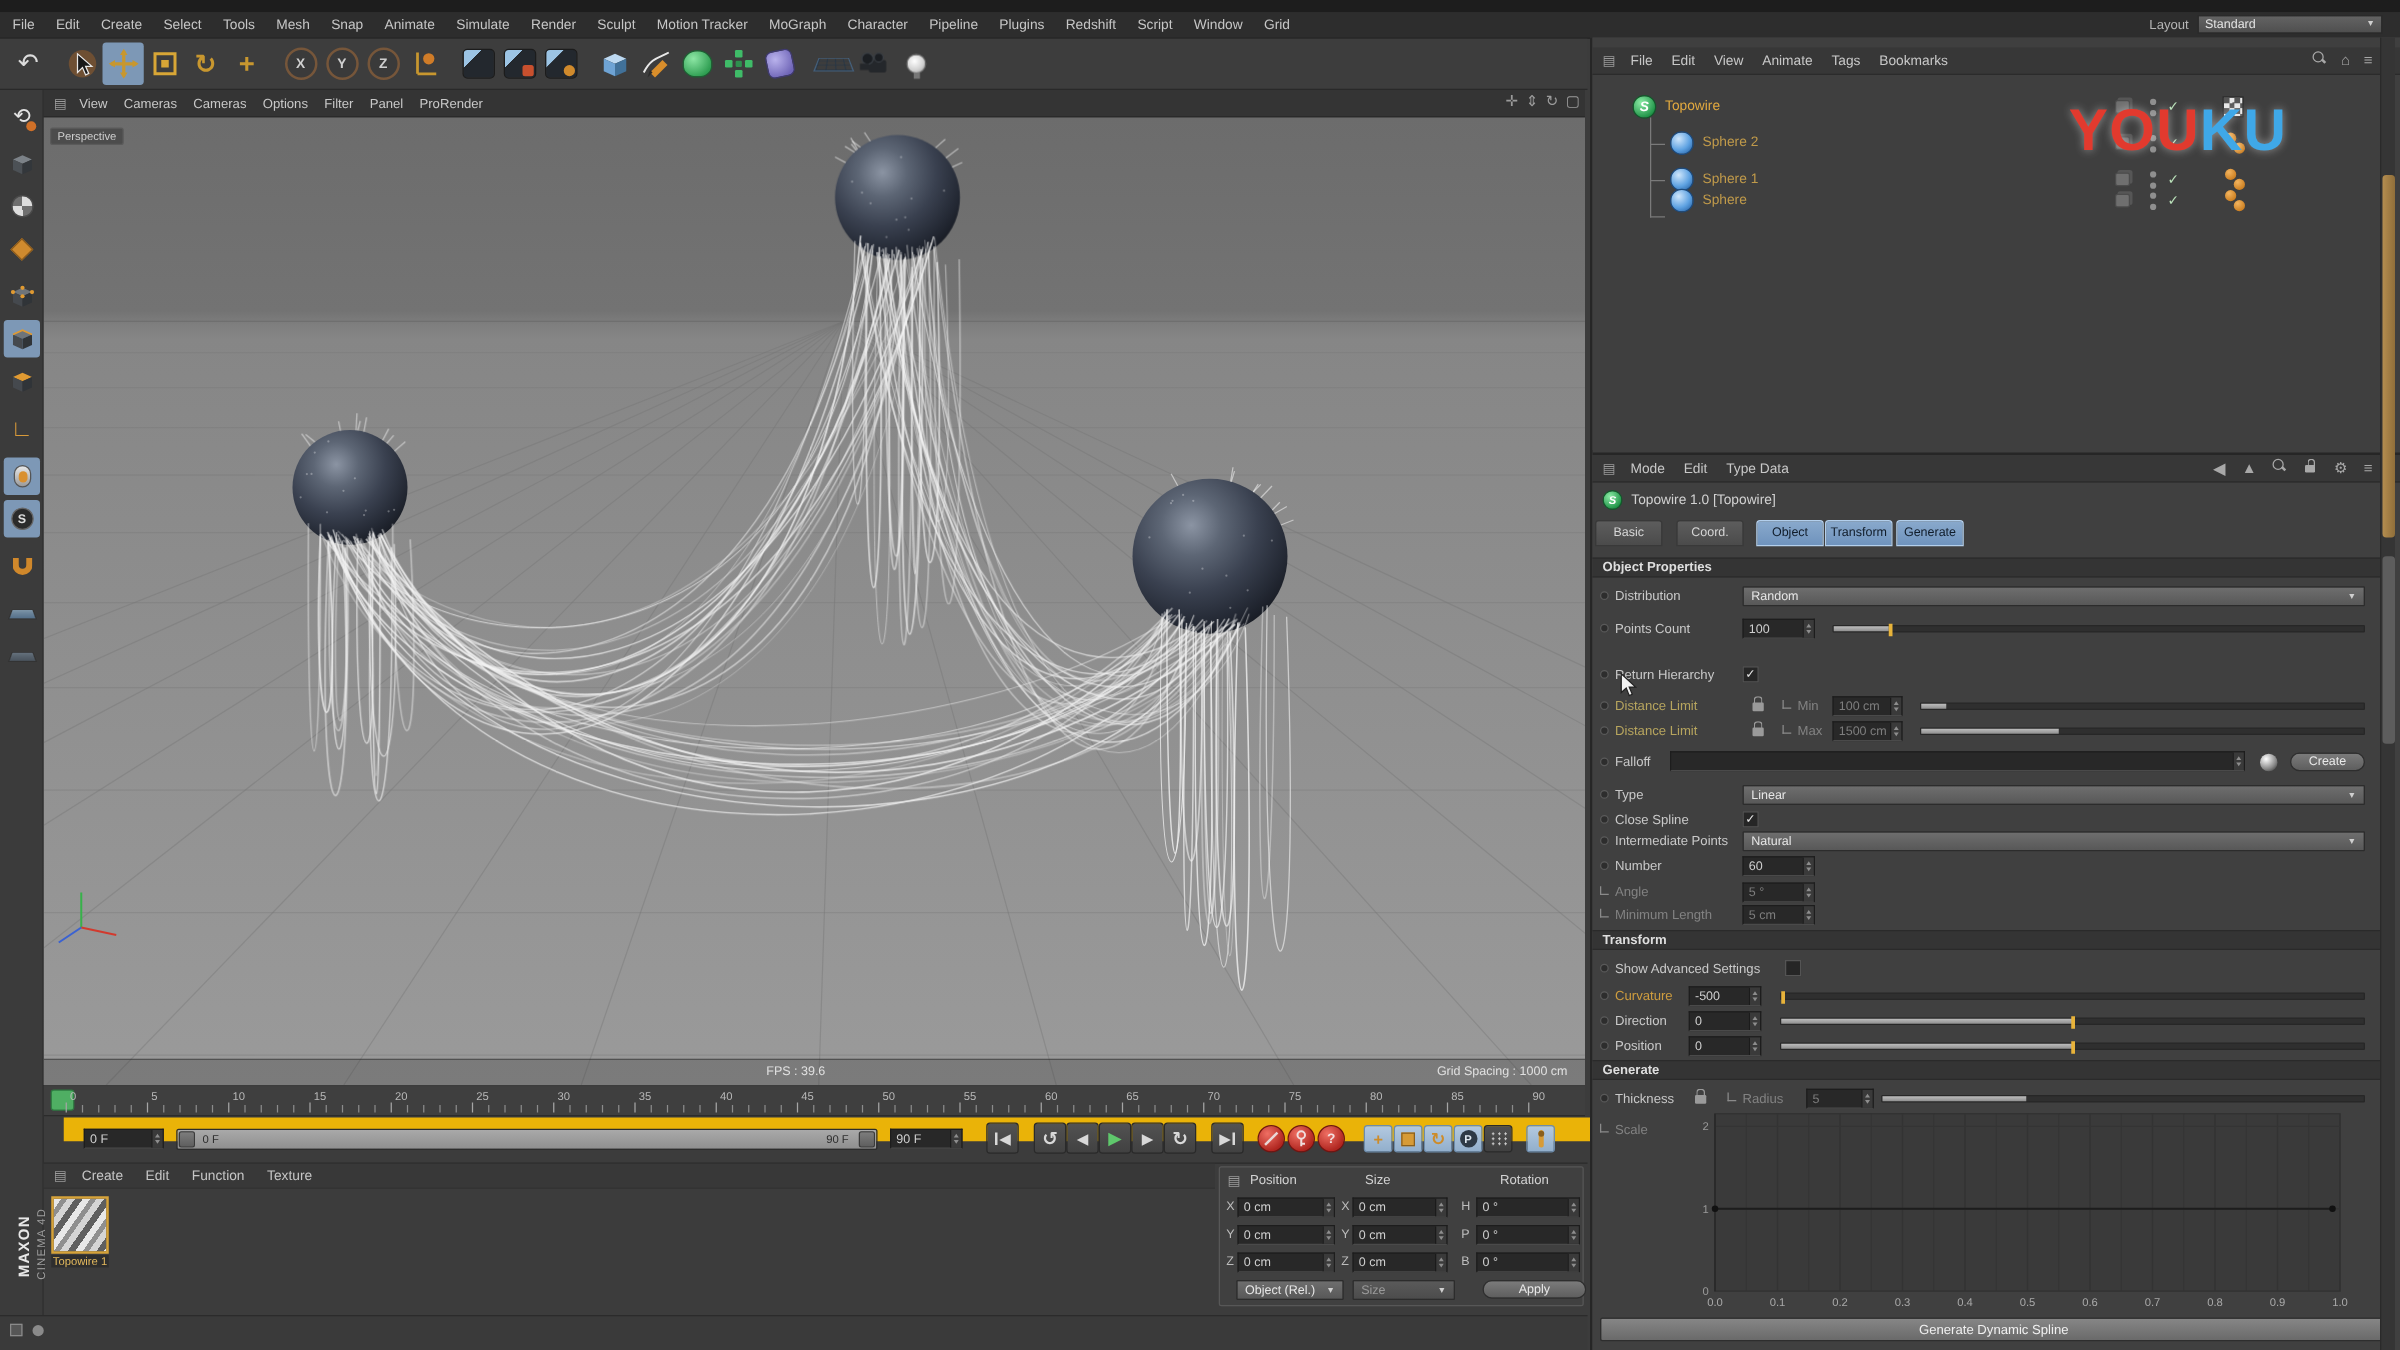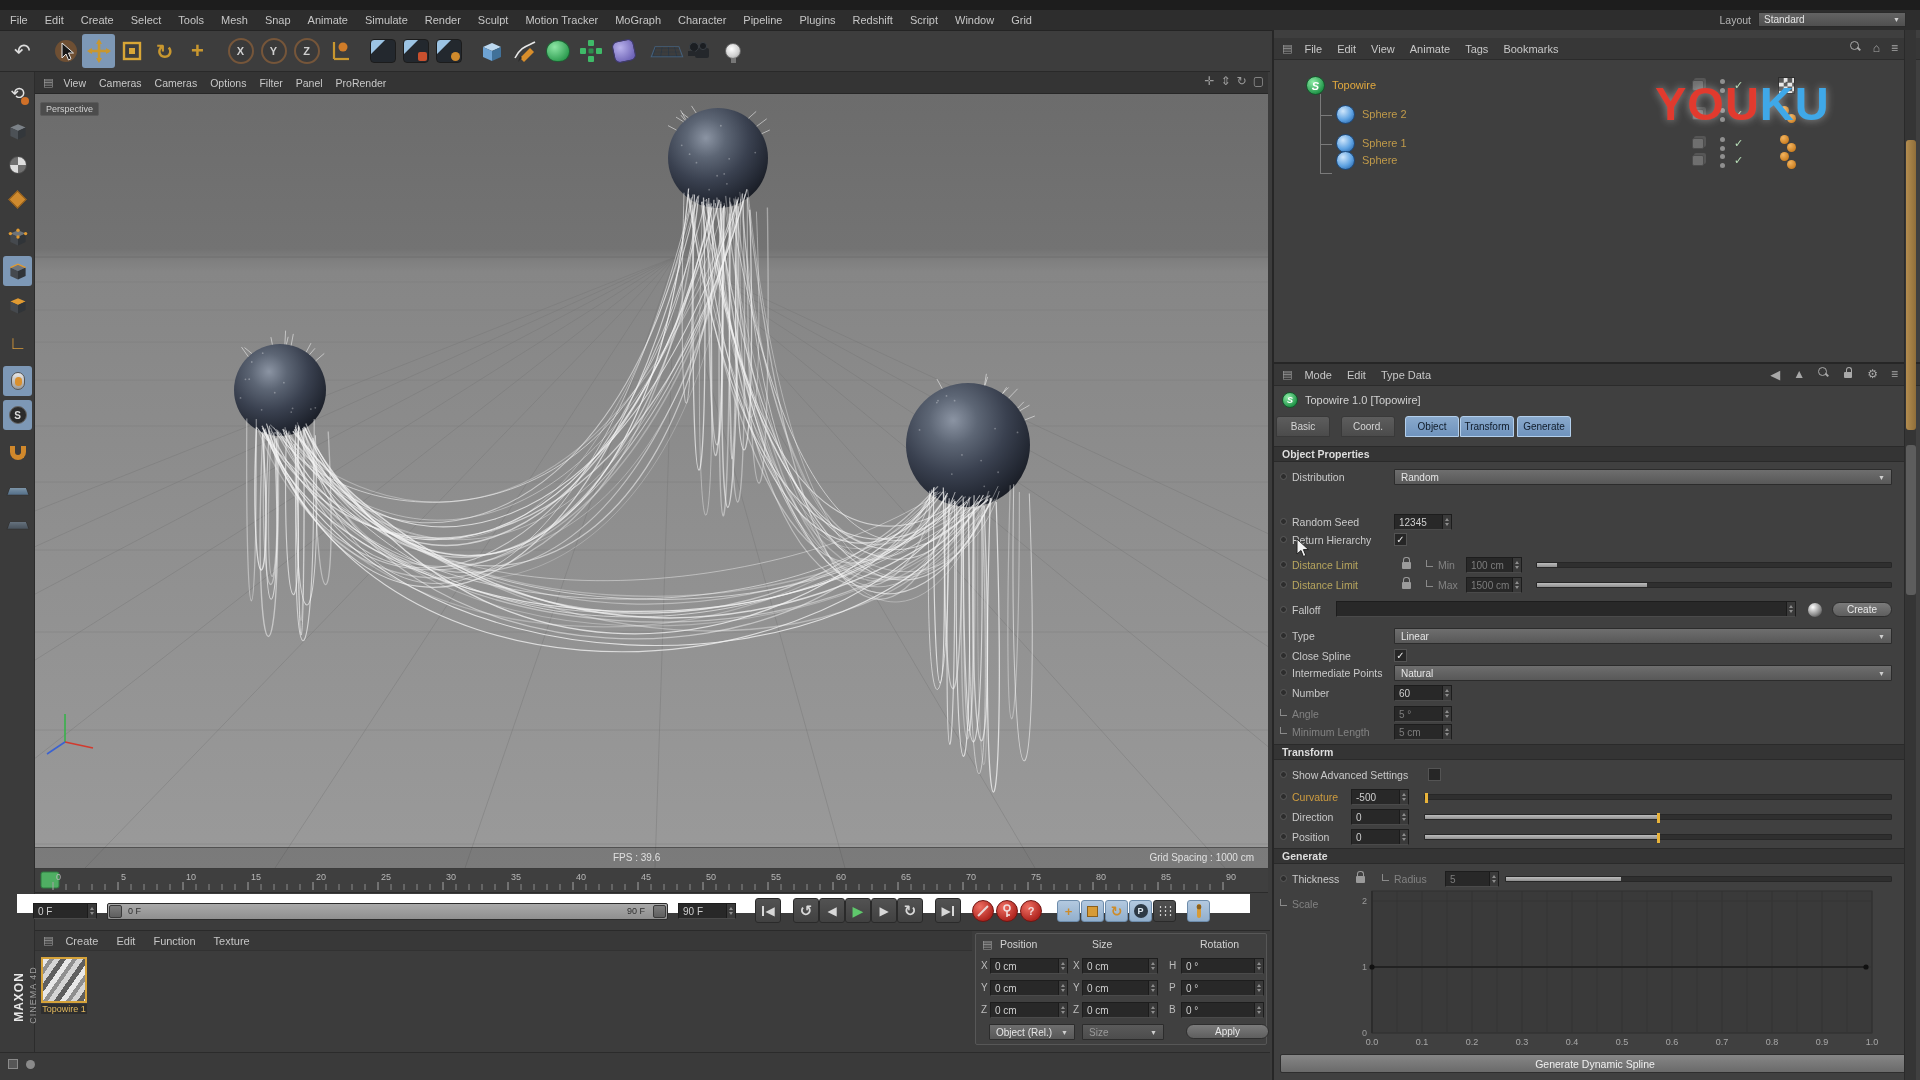--- a/index.html
+++ b/index.html
@@ -41,21 +41,21 @@
   #vp-menu{position:absolute;left:0;top:0;width:100%;height:22px;background:#343434;border-bottom:1px solid #272727;display:flex;align-items:center;padding:0 8px;color:#c8c8c8;}
   #vp-menu .mi{margin-right:13px;font-size:10.5px;}
   #vp-controls{position:absolute;right:4px;top:2px;display:flex;gap:6px;color:#9b9b9b;font-size:12px;}
   #vp-canvas{position:absolute;left:0;top:22px;width:1233px;height:774px;background:linear-gradient(180deg,#6c6c6c 0%,#737373 20%,#7f7f7f 21.5%,#868686 23%,#909090 60%,#9a9a9a 100%);overflow:hidden;}
   #persp-chip{position:absolute;left:5px;top:8px;background:rgba(70,70,70,.85);border:1px solid #5a5a5a;color:#cfcfcf;font-size:9px;padding:1px 5px;border-radius:2px;}
   #vp-bottom{position:absolute;left:0;bottom:0;width:100%;height:21px;background:rgba(52,52,52,.30);border-top:1px solid rgba(40,40,40,.5);color:#e0e0e0;font-size:10px;}
   #fps-label{position:absolute;left:578px;top:4px;}
   #gridspacing-label{position:absolute;right:14px;top:4px;}
   
   #ruler{left:35px;top:869px;width:1233px;height:24px;background:#3f3f3f;border-bottom:1px solid #2b2b2b;}
-  #transport{left:17px;top:894px;width:1233px;height:19px;background:#ffffff;}
+  #transport{left:51px;top:894px;width:1233px;height:19px;background:#eab308;}
   .fld{height:16px;background:#282828;border:1px solid #1d1d1d;border-bottom-color:#4a4a4a;color:#cfcfcf;font-size:10px;display:flex;align-items:center;padding:0 4px;position:relative;}
   .fld .spin{position:absolute;right:0;top:0;bottom:0;width:9px;border-left:1px solid #1b1b1b;background:#3a3a3a;}
   .fld .spin::before,.fld .spin::after{content:"";position:absolute;left:2px;border-left:2.5px solid transparent;border-right:2.5px solid transparent;}
   .fld .spin::before{top:3px;border-bottom:3px solid #8d8d8d;}
   .fld .spin::after{bottom:3px;border-top:3px solid #8d8d8d;}
   #range-slider{position:absolute;left:90px;top:9px;width:561px;height:17px;background:linear-gradient(#a9a9a9,#8f8f8f);border:1px solid #2c2c2c;border-radius:2px;}
   #range-slider .hnd{position:absolute;top:1px;width:13px;height:13px;background:linear-gradient(#7c7c7c,#5f5f5f);border:1px solid #3a3a3a;border-radius:2px;}
   #range-slider .rlab{position:absolute;top:2px;font-size:9px;color:#2e2e2e;}
   .tpbtn{position:absolute;top:4px;width:26px;height:25px;background:linear-gradient(#525252,#414141);border:1px solid #2a2a2a;border-radius:3px;color:#d8d8d8;display:flex;align-items:center;justify-content:center;font-size:12px;}
   .tpbtn .bar{width:2px;height:10px;background:#d8d8d8;margin:0 1px;}
@@ -984,29 +984,33 @@
 
       <div class="arow" style="top:104px;">
         <span class="adot"></span>
           <span class="albl">Distribution</span>
         <div class="drop" style="left:120px;width:498px;">
             <span>Random</span>
             <span class="darr">▼</span>
           </div>
       </div>
 
-
-      <div class="arow" style="top:149px;">
-        <span class="adot"></span>
-          <span class="albl">Random Seed</span>
+      <div class="arow" style="top:130px;">
+        <span class="adot"></span>
+          <span class="albl">Points Count</span>
         <div class="fld afld" style="left:120px;">
-            <span class="fval">12345</span>
-            <span class="spin"></span>
-          </div>
-      </div>
+            <span class="fval">100</span>
+            <span class="spin"></span>
+          </div>
+        <div class="sld" style="left:192px;width:426px;">
+            <div class="fill" style="width:44px;"></div>
+            <div class="mark" style="left:44px;"></div>
+          </div>
+      </div>
+
 
       <div class="arow" style="top:167px;">
         <span class="adot"></span>
           <span class="albl">Return Hierarchy</span>
         <span class="chk" style="left:120px;">✓</span>
       </div>
 
       <div class="arow" style="top:192px;">
         <span class="adot"></span>
           <span class="albl tan">Distance Limit</span>

